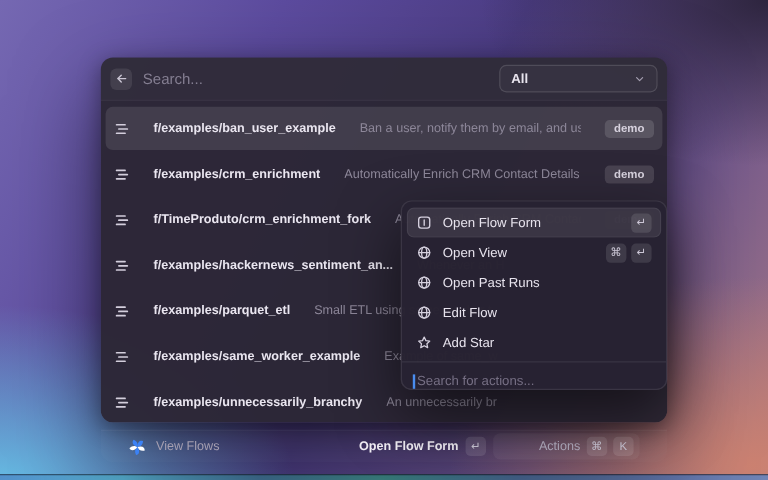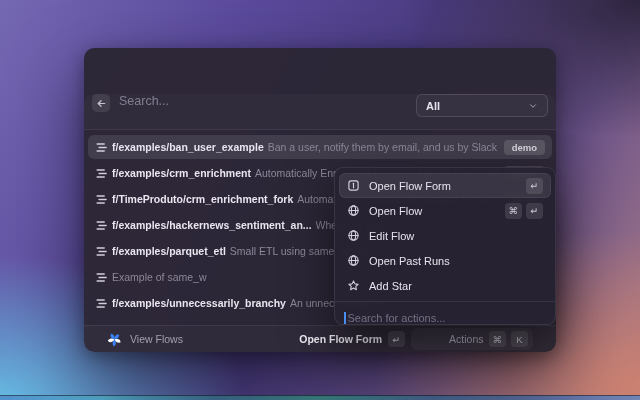--- a/index.html
+++ b/index.html
@@ -23,37 +23,37 @@
 
   .modal {
     position:absolute; left:84px; top:48px; width:472px; height:304px;
     background:rgba(43,38,53,.97);
     border-radius:10px;
     box-shadow:0 30px 70px rgba(0,0,0,.5), 0 4px 18px rgba(0,0,0,.35);
     display:flex; flex-direction:column;
   }
 
   
-  .mheader { height:36px; flex:0 0 36px; display:flex; align-items:flex-start; gap:9px;
+  .mheader { height:36px; flex:0 0 36px; display:flex; align-items:center; gap:9px;
     padding:0 8px; border-bottom:1px solid rgba(255,255,255,.07);
-    background:rgba(255,255,255,.025); border-radius:10px 10px 0 0;margin-top:46px; }
+    background:rgba(255,255,255,.025); border-radius:10px 10px 0 0; }
   .back-btn { width:18px; height:18px; border-radius:5px; background:rgba(255,255,255,.09);
     display:flex; align-items:center; justify-content:center; color:#c9c4d2; cursor:pointer; }
   .back-btn svg { width:11px; height:11px; }
   .search-ph { font-size:12.5px; color:#847e91; flex:1; }
   .filter { width:132px; height:23px; border:1px solid rgba(255,255,255,.13); border-radius:6px;
     background:rgba(255,255,255,.03); display:flex; align-items:center; padding:0 9px;
     font-size:11px; font-weight:700; color:#e8e4ee; cursor:pointer; }
   .filter .chev { margin-left:auto; color:#a49eb0; display:flex; }
   .filter .chev svg { width:10px; height:10px; }
 
   
   .list { padding:5px 4px; display:flex; flex-direction:column; gap:2px; }
-  .row { height:24px; border-radius:6px; display:flex; align-items:center; gap:4px;
-    padding:0 7px; overflow:hidden; white-space:nowrap; cursor:pointer; }
+  .row { height:24px; border-radius:6px; display:flex; align-items:center; gap:20px;
+    padding:18px 7px; overflow:hidden; white-space:nowrap; cursor:pointer; }
   .row.selected { background:rgba(255,255,255,.10); }
   .row-icon { flex:0 0 13px; width:13px; height:13px; color:#d3ced c; color:#d3cedc; display:flex; }
   .row-icon svg { width:13px; height:13px; }
   .row-title { font-size:10.5px; font-weight:700; color:#eae6f0; }
   .row-desc { font-size:10.5px; color:#8d8799; flex:1; min-width:0; overflow:hidden; }
   .badge { margin-left:auto; flex:0 0 auto; font-size:9.5px; color:#d7d2de;
     background:rgba(255,255,255,.13); padding:2px 8px; border-radius:4px;font-weight:bold; }
 
   
   .footer { margin-top:auto; height:27px; flex:0 0 27px; display:flex; align-items:center; gap:8px;
@@ -181,20 +181,21 @@
     </div>
 
     <div class="row">
       <span class="row-icon">
           <svg viewBox="0 0 24 24" fill="none" stroke="currentColor" stroke-width="2.6" stroke-linecap="round">
             <path d="M4 5.5h13"></path>
             <path d="M7.5 12h13"></path>
             <path d="M4 18.5h13"></path>
           </svg>
         </span>
+      <span class="row-title">f/examples/same_worker_example</span>
       <span class="row-desc">Example of same_w</span>
     </div>
 
     <div class="row">
       <span class="row-icon">
           <svg viewBox="0 0 24 24" fill="none" stroke="currentColor" stroke-width="2.6" stroke-linecap="round">
             <path d="M4 5.5h13"></path>
             <path d="M7.5 12h13"></path>
             <path d="M4 18.5h13"></path>
           </svg>
@@ -247,47 +248,47 @@
   </div>
 
   <div class="mitem">
     <span class="micon">
         <svg viewBox="0 0 24 24" fill="none" stroke="currentColor" stroke-width="2" stroke-linecap="round">
           <circle cx="12" cy="12" r="8.5"></circle>
           <path d="M3.5 12h17"></path>
           <ellipse cx="12" cy="12" rx="4" ry="8.5"></ellipse>
         </svg>
       </span>
-    <span class="mlabel">Open Flow</span>
+    <span class="mlabel">Open View</span>
     <span class="mkeys">
       <span class="kcap">⌘</span>
       <span class="kcap">↵</span>
     </span>
   </div>
 
   <div class="mitem">
     <span class="micon">
         <svg viewBox="0 0 24 24" fill="none" stroke="currentColor" stroke-width="2" stroke-linecap="round">
           <circle cx="12" cy="12" r="8.5"></circle>
           <path d="M3.5 12h17"></path>
           <ellipse cx="12" cy="12" rx="4" ry="8.5"></ellipse>
         </svg>
       </span>
-    <span class="mlabel">Edit Flow</span>
+    <span class="mlabel">Open Past Runs</span>
   </div>
 
   <div class="mitem">
     <span class="micon">
         <svg viewBox="0 0 24 24" fill="none" stroke="currentColor" stroke-width="2" stroke-linecap="round">
           <circle cx="12" cy="12" r="8.5"></circle>
           <path d="M3.5 12h17"></path>
           <ellipse cx="12" cy="12" rx="4" ry="8.5"></ellipse>
         </svg>
       </span>
-    <span class="mlabel">Open Past Runs</span>
+    <span class="mlabel">Edit Flow</span>
   </div>
 
   <div class="mitem">
     <span class="micon">
         <svg viewBox="0 0 24 24" fill="none" stroke="currentColor" stroke-width="2" stroke-linejoin="round">
           <polygon points="12 3.5 14.6 9 20.5 9.7 16.2 13.8 17.3 19.7 12 16.8 6.7 19.7 7.8 13.8 3.5 9.7 9.4 9"></polygon>
         </svg>
       </span>
     <span class="mlabel">Add Star</span>
   </div>

